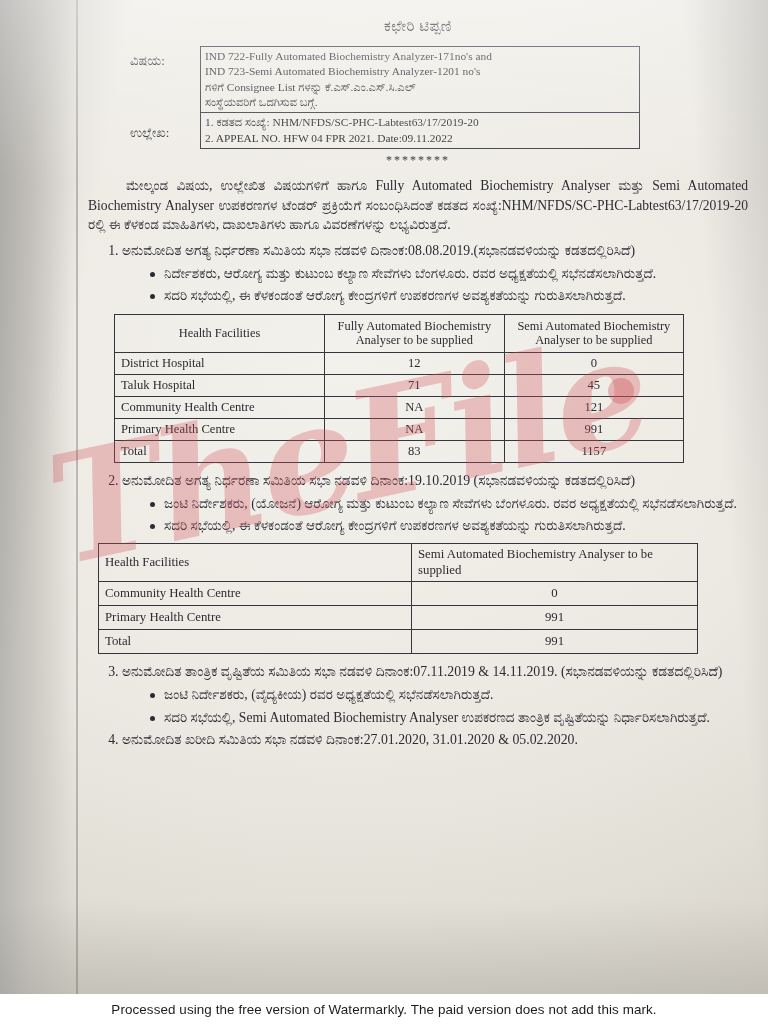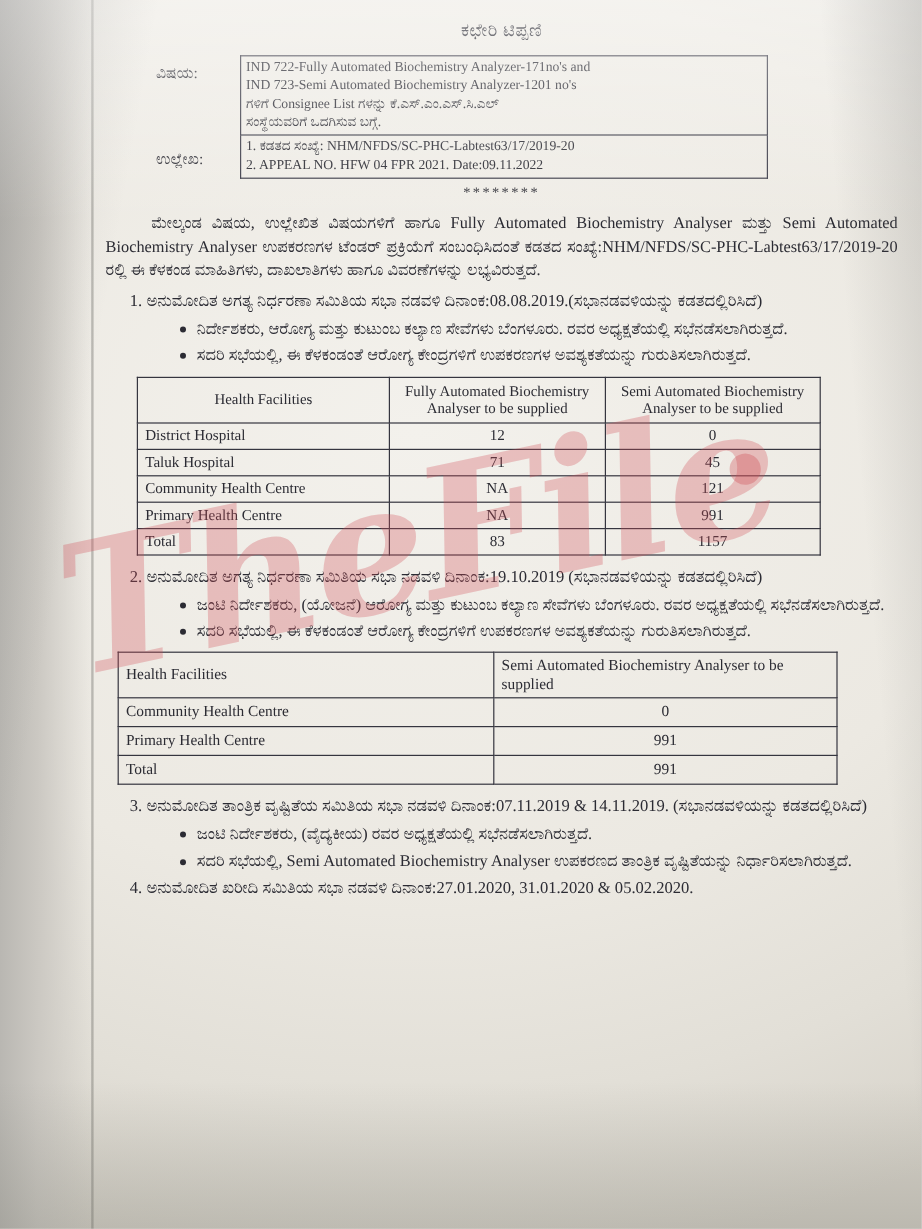--- a/index.html
+++ b/index.html
@@ -364,13 +364,16 @@
 
   </div>
 
   <div class="wm">
     <div class="wm-text">TheFile</div>
     <div class="wm-dot"></div>
   </div>
 
   <div class="paper-shade"></div>
 
+  <div class="wm-bar">
+    <span>Processed using the free version of Watermarkly. The paid version does not add this mark.</span>
+  </div>
 </div>
 
 </body></html>

